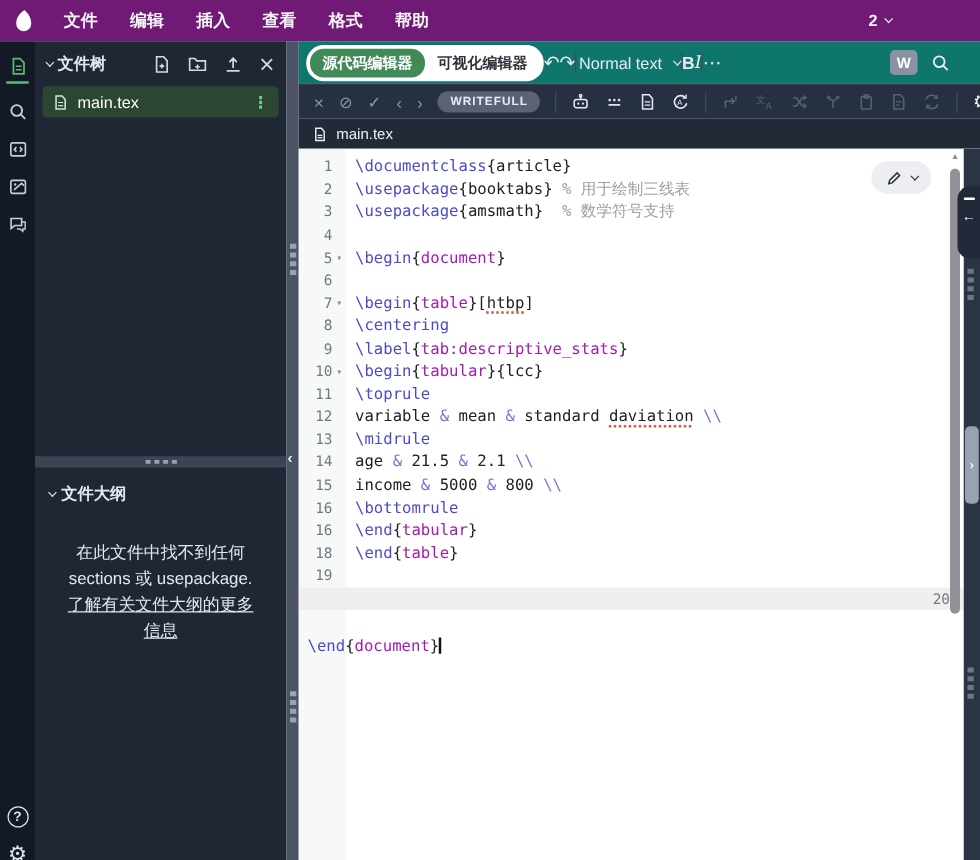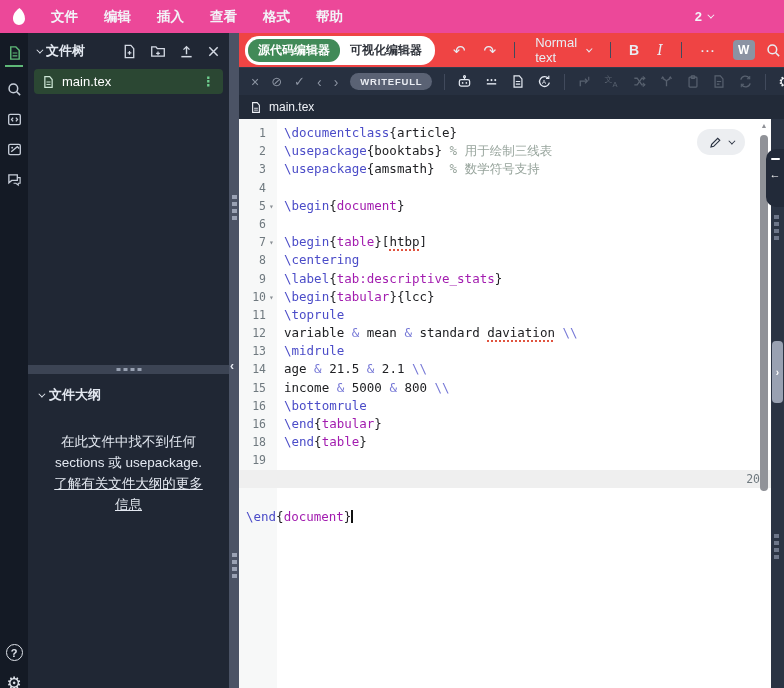--- a/index.html
+++ b/index.html
@@ -1,20 +1,20 @@
 <!DOCTYPE html>
 <html><head>
 <meta charset="utf-8">
 <style>
   * { margin:0; padding:0; box-sizing:border-box; }
   html,body { width:784px; height:688px; overflow:hidden; background:#fff;
     font-family:"Liberation Sans","DejaVu Sans",sans-serif; }
 
   
-  .topbar{height:33px;background:#ec4899;display:flex;align-items:center;color:#f2f4f8;}
+  .topbar{height:33px;background:#701a75;display:flex;align-items:center;color:#f2f4f8;}
   .logo{margin:0 10px 0 10px;display:flex;align-items:center;}
   .menu-item{padding:0 13px;font-size:13.5px;font-weight:600;line-height:33px;cursor:default;}
   .proj-switch{margin-left:auto;margin-right:72px;font-size:13px;font-weight:700;display:flex;align-items:center;gap:5px;}
 
   
   .main{display:flex;height:655px;}
 
   
   .rail{width:28px;background:#141a25;display:flex;flex-direction:column;align-items:center;padding-top:12px;color:#c7ced9;flex:0 0 28px;}
   .rail-btn{margin-bottom:15px;display:flex;flex-direction:column;align-items:center;}
@@ -47,21 +47,21 @@
   .chev-sm{width:5px;height:5px;}
 
   
   .resizer{width:10px;background:#4b5365;position:relative;flex:0 0 10px;}
   .v-dots{position:absolute;left:3px;display:flex;flex-direction:column;gap:3px;}
   .v-dots i{width:5px;height:4px;background:#9aa2b4;display:block;}
   .rz-collapse{position:absolute;top:326px;left:1px;color:#e8ecf3;font-size:12px;font-weight:700;}
 
   
   .editor-col{flex:1;display:flex;flex-direction:column;min-width:0;}
-  .tb1{height:34px;background:#ef4444;display:flex;align-items:center;padding:0 24px 0 6px;gap:18px;color:#e8ecf2;}
+  .tb1{height:34px;background:#0f766e;display:flex;align-items:center;padding:0 24px 0 6px;gap:0;color:#e8ecf2;}
   .tb2{height:28px;background:#273040;border-top:1px solid #323b4d;display:flex;align-items:center;padding:0 12px;gap:12px;}
   .vdiv{width:1px;height:16px;background:#414a5c;flex:0 0 1px;}
 
   .toggle{background:#fff;border-radius:14px;padding:3px;display:flex;align-items:center;}
   .seg{font-size:12px;font-weight:700;padding:3px 10px;border-radius:11px;white-space:nowrap;}
   .seg-on{background:#418a58;color:#fff;}
   .seg-off{color:#30343c;}
   .tbtn{font-size:15px;line-height:1;cursor:default;}
   .ptype{display:flex;align-items:center;gap:8px;font-size:13px;padding:0 2px;}
   .b-label{font-weight:700;font-size:14px;}

